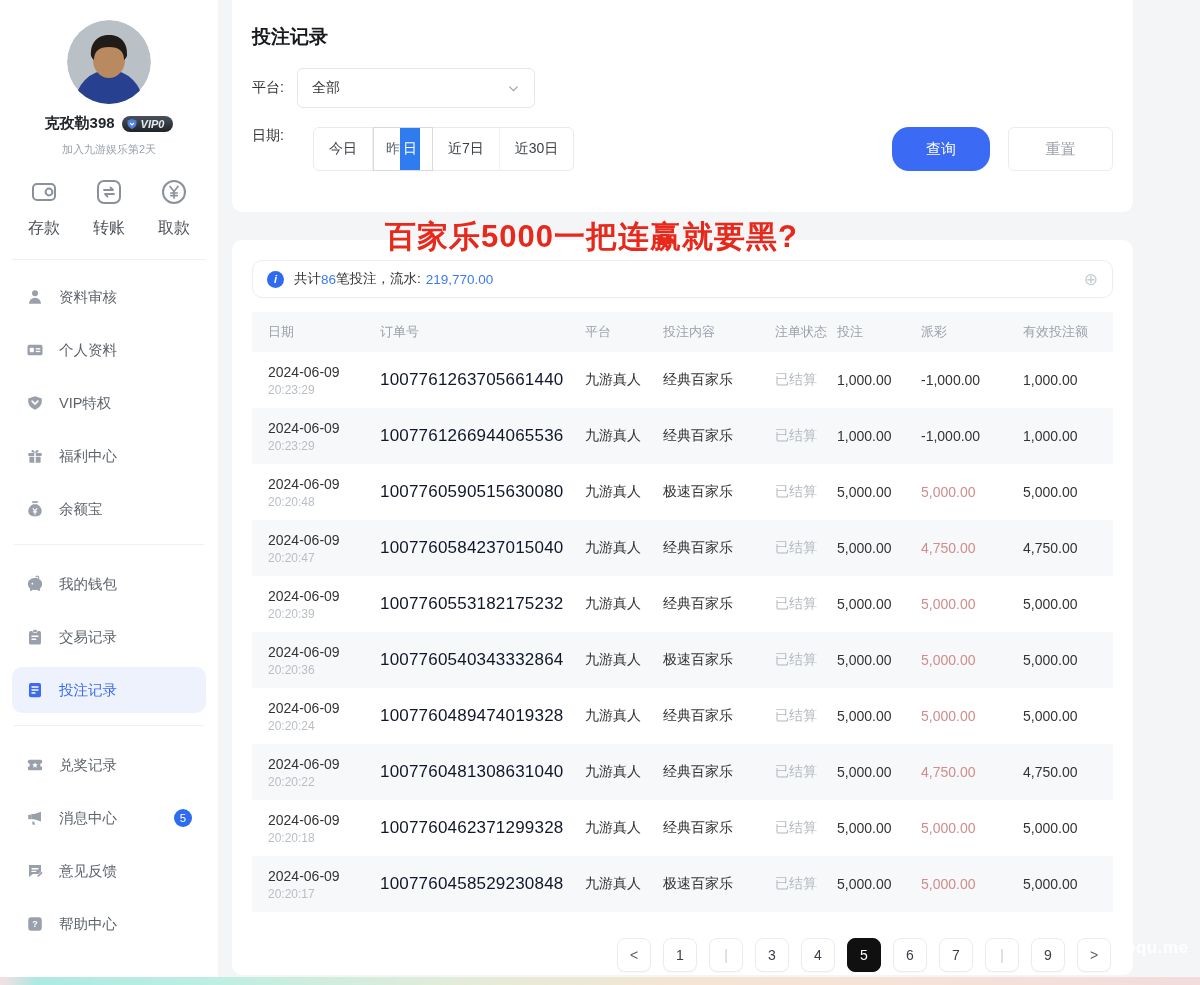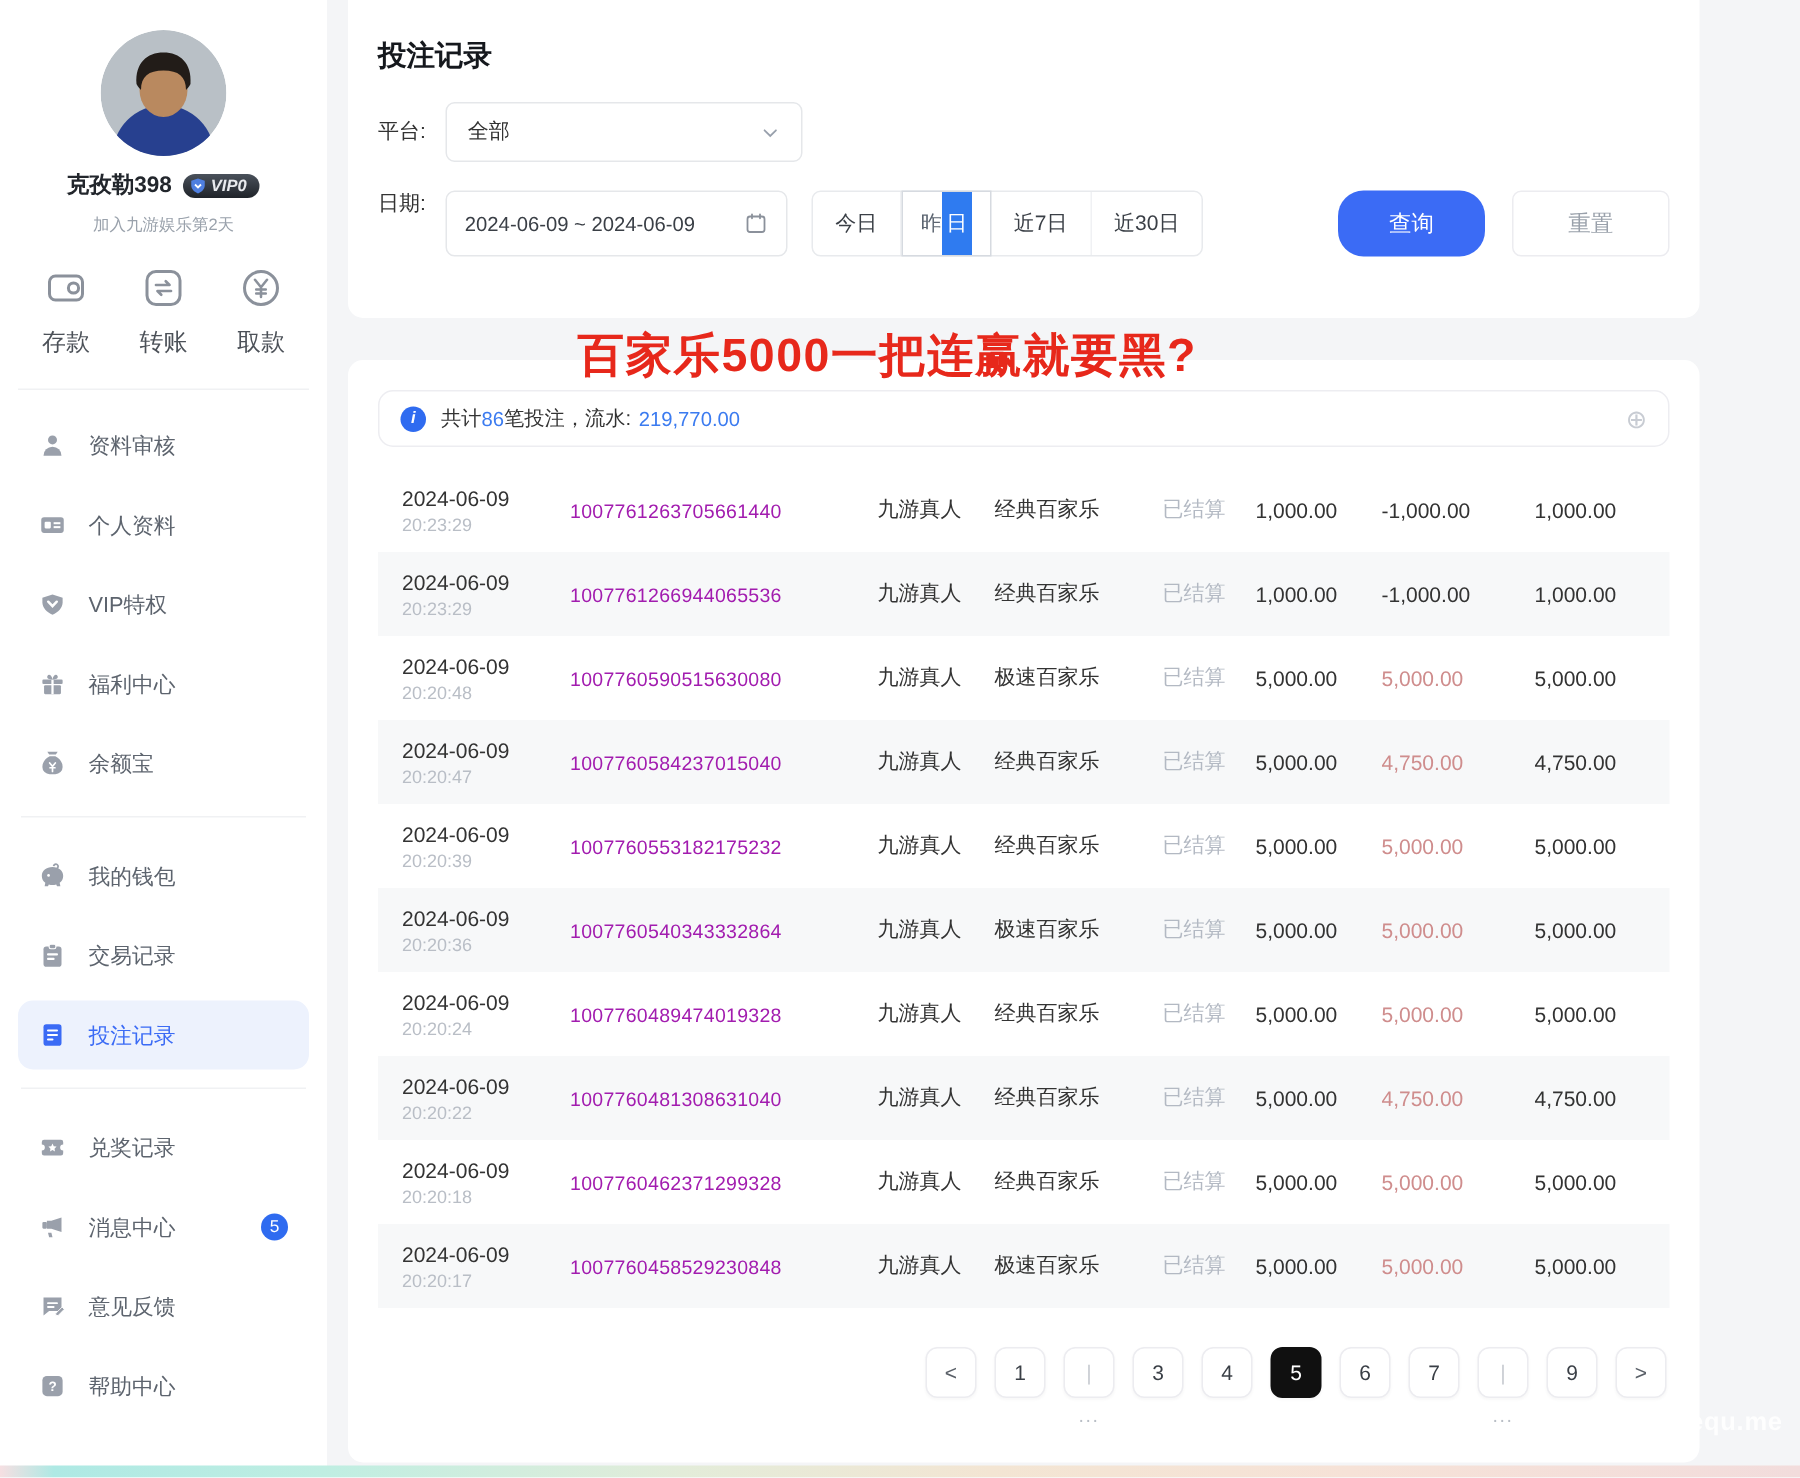--- a/index.html
+++ b/index.html
@@ -70,21 +70,21 @@
   .sum-turnover { margin-left:5px; }
   .plus-icon { margin-left:auto; color:#c8ccd3; font-size:17px; cursor:pointer; line-height:1; }
   .tbl { margin-top:14px; }
   .tbl-header, .tbl-row { display:grid; grid-template-columns:112px 205px 78px 112px 62px 84px 102px 1fr;
     align-items:center; padding-left:16px; }
   .tbl-header { background:#f7f8fa; height:40px; color:#9ba1ac; font-size:13px; border-radius:2px; }
   .tbl-row { height:56px; font-size:14px; color:#333; background:#fff; }
   .tbl-row.alt { background:#f7f8f9; }
   .cell-date .d { font-size:14px; color:#333; }
   .cell-date .t { font-size:12px; color:#b9bec6; margin-top:3px; }
-  .cell-order { font-size:13px; color:#a21caf; letter-spacing:.2px; }
+  .cell-order { font-size:17px; color:#0f172a; letter-spacing:.2px; }
   .cell-status { color:#b3b9c3; }
   .cell-payout.win { color:#cf8d8d; }
   
   .pagination { display:flex; justify-content:flex-end; gap:12px; margin-top:26px; padding-right:2px; }
   .pg { min-width:34px; height:34px; border:1px solid #ececf0; border-radius:8px; background:#fff;
     display:flex; align-items:center; justify-content:center; font-size:14px; color:#3a3f46; cursor:pointer;
     box-shadow:0 1px 2px rgba(0,0,0,.03); position:relative; padding:0 6px; }
   .pg.active { background:#101010; border-color:#101010; color:#fff; }
   .pg.ellipsis { color:#c9cdd3; }
   .pg.ellipsis::after { content:"..."; position:absolute; left:50%; transform:translateX(-50%);
@@ -279,27 +279,20 @@
     <span class="filter-label">平台:</span>
     <div class="select-box">
       <span>全部</span>
       <svg class="chev" width="13" height="13" viewBox="0 0 24 24">
         <path d="M5 9l7 7 7-7" stroke="currentColor" stroke-width="2.2" fill="none" stroke-linecap="round"></path>
       </svg>
     </div>
   </div>
   <div class="filter-row2">
     <span class="filter-label">日期:</span>
-    <div class="date-input">
-      <span>2024-06-09  ~  2024-06-09</span>
-      <svg class="cal-icon" width="16" height="16" viewBox="0 0 24 24">
-        <rect x="3.5" y="5" width="17" height="15.5" rx="2.5" fill="none" stroke="currentColor" stroke-width="1.8"></rect>
-        <path d="M8 2.8v4M16 2.8v4" stroke="currentColor" stroke-width="1.8" stroke-linecap="round"></path>
-      </svg>
-    </div>
     <div class="ranges" id="quick-ranges">
         <div class="qr-seg">
           <span>今日</span>
         </div>
         <div class="qr-seg sel">
           <span class="qr-pre">昨</span>
           <span class="qr-hl">日</span>
         </div>
         <div class="qr-seg">
           <span>近7日</span>
@@ -318,20 +311,30 @@
 <div class="table-card">
   <div class="summary-bar">
     <span class="info-icon">i</span>
     <span>共计</span>
       <span class="sum-blue">86</span>
       <span>笔投注，流水:</span>
     <span class="sum-blue sum-turnover">219,770.00</span>
     <span class="plus-icon">⊕</span>
   </div>
   <div class="tbl">
+    <div class="tbl-header" id="tbl-header">
+        <span>日期</span>
+        <span>订单号</span>
+        <span>平台</span>
+        <span>投注内容</span>
+        <span>注单状态</span>
+        <span>投注</span>
+        <span>派彩</span>
+        <span>有效投注额</span>
+      </div>
     <div id="tbl-body">
         <div class="tbl-row">
           <div class="cell-date">
             <div class="d">2024-06-09</div>
             <div class="t">20:23:29</div>
           </div>
           <span class="cell-order">1007761263705661440</span>
           <span>九游真人</span>
           <span>经典百家乐</span>
           <span class="cell-status">已结算</span>

